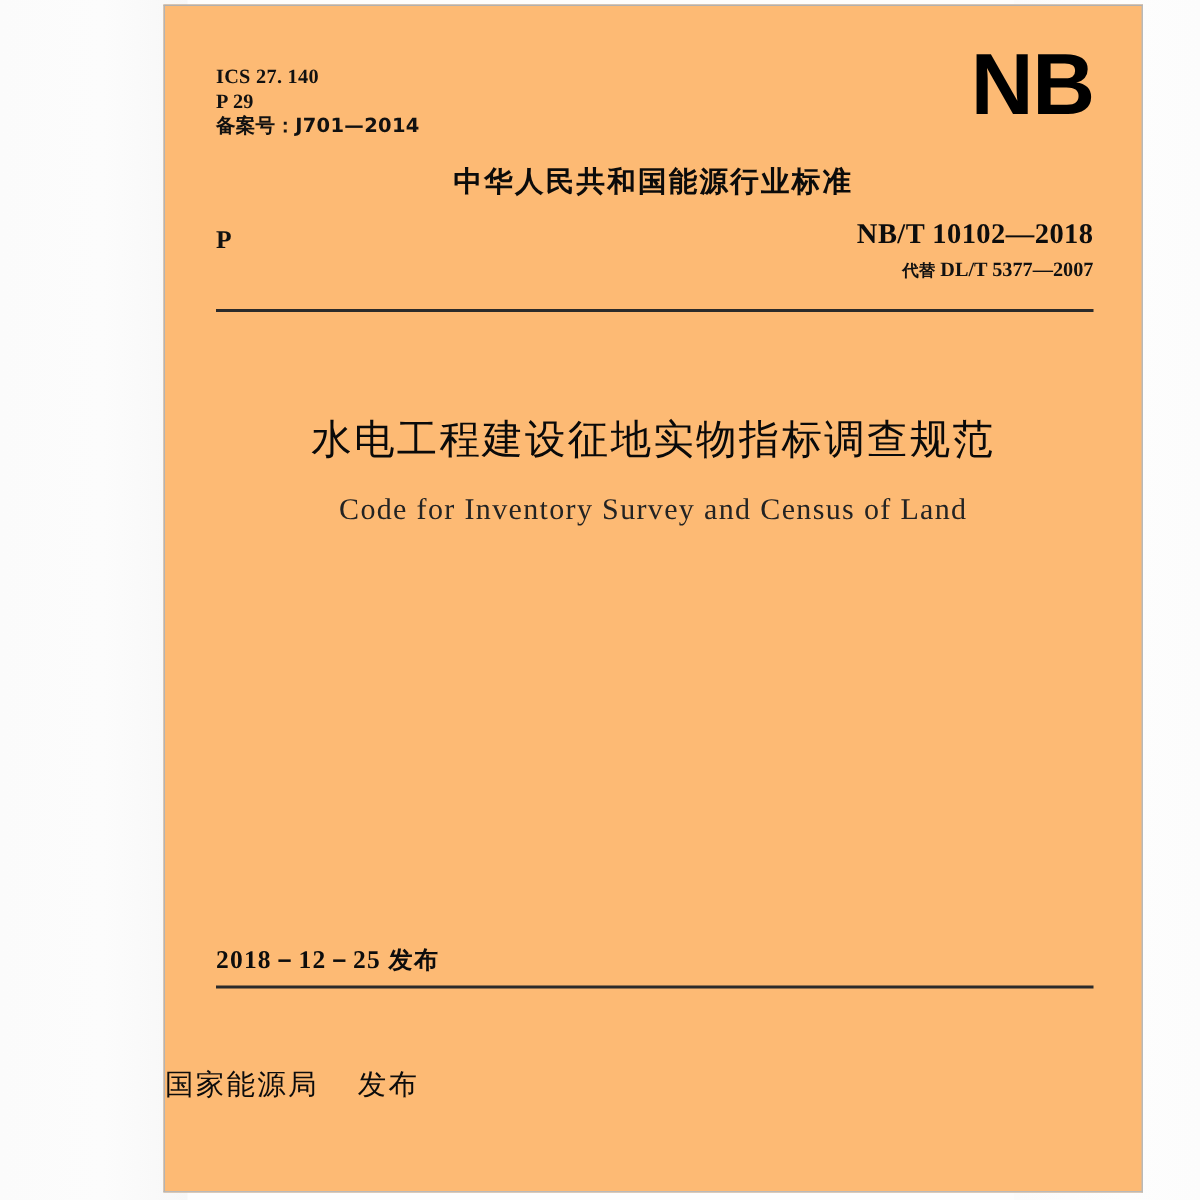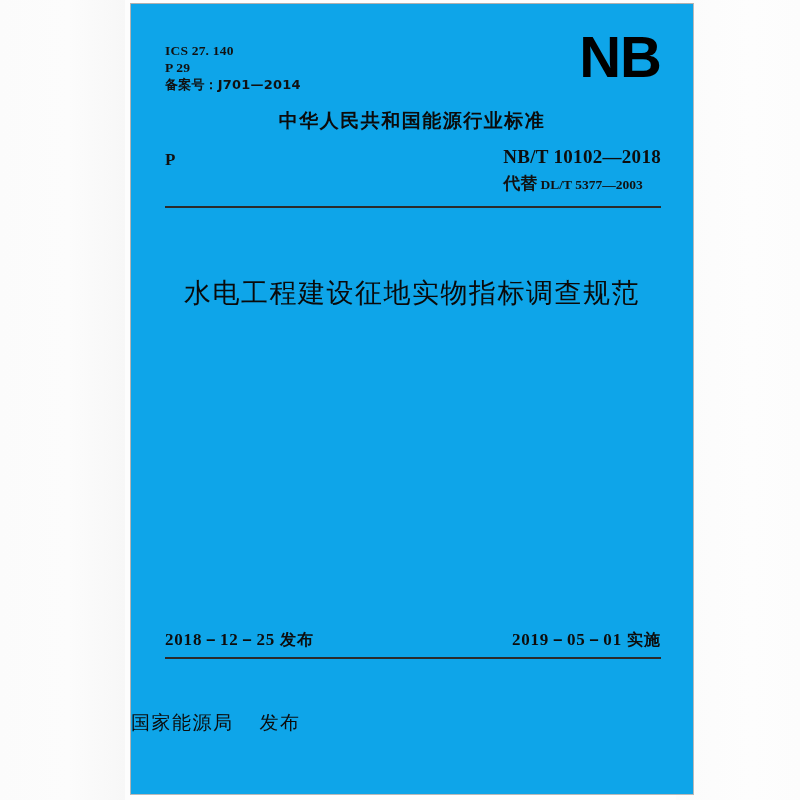--- a/index.html
+++ b/index.html
@@ -33,25 +33,25 @@
   #right-band {
     position: absolute;
     left: 676px; top: 0;
     width: 124px; height: 800px;
     background: linear-gradient(90deg,#fbfbfb 0%, #fdfdfd 60%, #fcfcfc 100%);
   }
 
   
   #cover {
     position: absolute;
-    left: 130px;
+    left: 109px;
     top: 3px;
-    width: 564px;
+    width: 653px;
     height: 792px;
-    background: #0ea5e9;
+    background: #fdba74;
     border: 1px solid #b9b9b9;
     border-top-color: #b0b0b0;
     border-left-color: #b3b3b3;
   }
 
   
   #ics-block {
     position: absolute;
     left: 34px;
     top: 38px;
@@ -103,21 +103,21 @@
     position: absolute;
     left: 0; top: 4px;
     font-family: "Liberation Serif", serif;
     font-weight: bold;
     font-size: 17px;
     color: #111;
   }
   #std-no {
     position: absolute;
     right: 0; top: 0;
-    text-align: left;
+    text-align: right;
     margin-left: 20px;
   }
   #std-no .main {
     font-family: "Liberation Serif", serif;
     font-weight: bold;
     font-size: 19px;
     letter-spacing: 0.3px;
     color: #0d0d0d;
     white-space: nowrap;
   }
@@ -125,21 +125,21 @@
     margin-top: 4px;
     font-family: "Liberation Serif", serif;
     font-weight: bold;
     font-size: 13.5px;
     color: #111;
     white-space: nowrap;
   }
   #std-no .replaces .cjk {
     font-family: "DejaVu Sans", sans-serif;
     font-weight: bold;
-    font-size: 17px;
+    font-size: 11px;
   }
 
   #rule-top {
     position: absolute;
     left: 34px;
     right: 32px;
     top: 202px;
     height: 2px;
     background: #2b2b2b;
   }
@@ -234,35 +234,35 @@
     </div>
 
     <div id="org-line">中华人民共和国能源行业标准</div>
 
     <div id="nb-logo">NB</div>
 
     <div id="num-row">
       <div id="class-letter">P</div>
       <div id="std-no">
         <div class="main">NB/T 10102—2018</div>
-        <div class="replaces"><span class="cjk">代替</span> <span>DL/T 5377—2003</span></div>
+        <div class="replaces"><span class="cjk">代替</span> <span>DL/T 5377—2007</span></div>
       </div>
     </div>
 
     <div id="rule-top"></div>
 
     <div id="title-block">
       <div id="title-cn">水电工程建设征地实物指标调查规范</div>
       <div id="title-en">
+        <span>Code for Inventory Survey and Census of Land</span>
       </div>
     </div>
 
     <div id="date-row">
       <div class="date-item"><span>2018－12－25</span> <span class="cjk">发布</span></div>
-      <div class="date-item"><span>2019－05－01</span> <span class="cjk">实施</span></div>
     </div>
 
     <div id="rule-bottom"></div>
 
     <div id="publisher"><span>国家能源局</span><span class="gap"></span><span>发布</span></div>
 
   </div>
 </div>
 
 </body></html>

